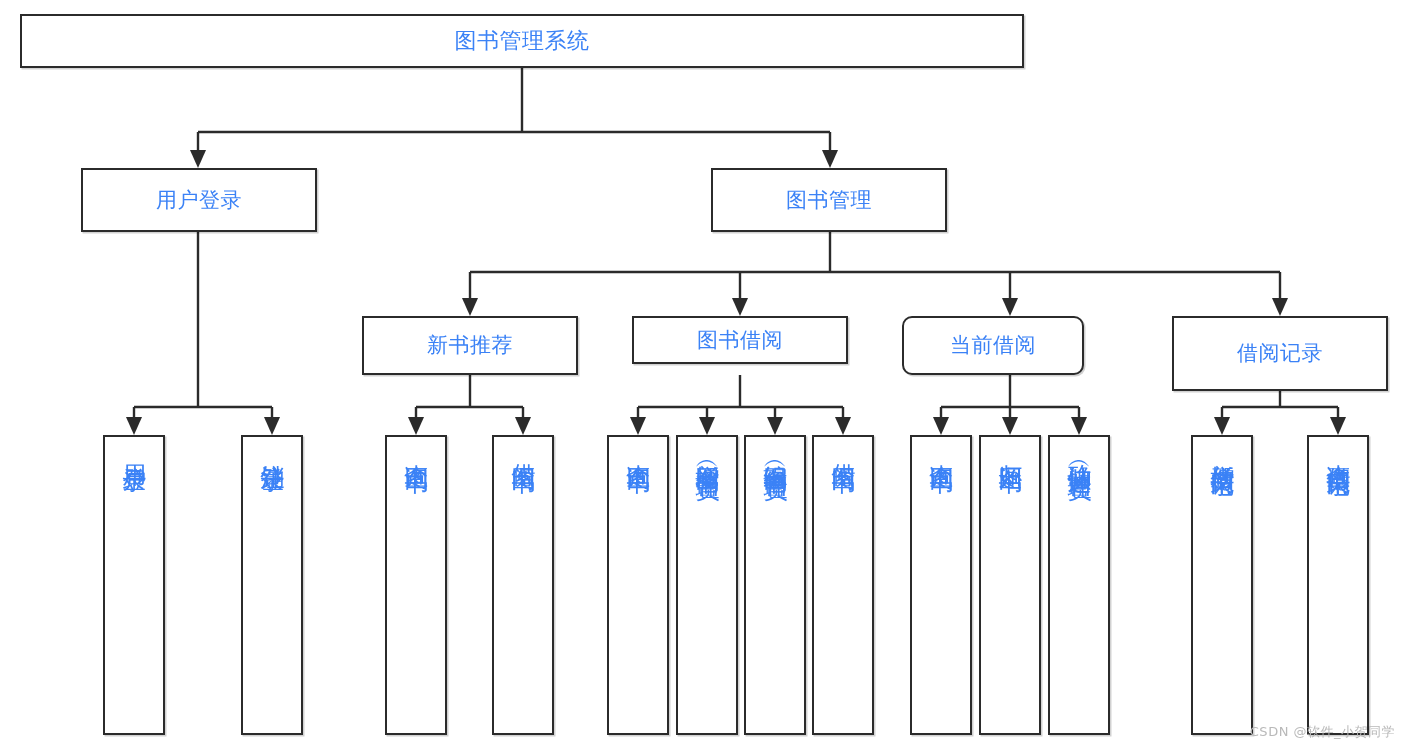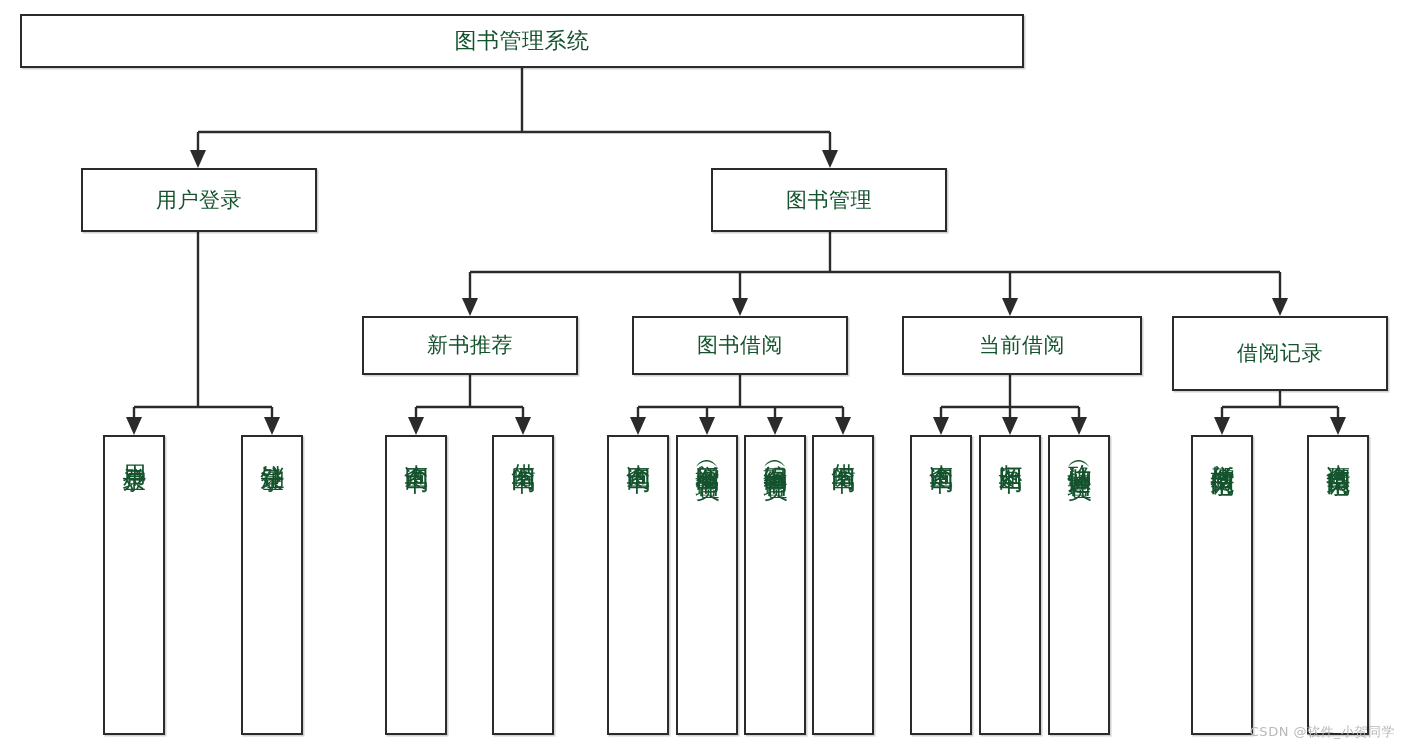--- a/index.html
+++ b/index.html
@@ -15,21 +15,21 @@
     position:absolute;left:0;top:0;width:1405px;height:747px;
   }
   .node{
     position:absolute;
     box-sizing:border-box;
     background:#ffffff;
     border:2.4px solid #2b2b2b;
     display:flex;
     align-items:center;
     justify-content:center;
-    color:#14532d;
+    color:#3b82f6;
     box-shadow:1.5px 1.5px 0 rgba(0,0,0,0.18);
   }
   .node .label{
     text-align:center;
     line-height:1.18;
     white-space:pre;
   }
   
   .node.h .label{
     font-size:21px;
@@ -142,24 +142,24 @@
   <div class="node h" style="left:81px;top:168px;width:236px;height:64px;">
     <span class="label">用户登录</span>
   </div>
   <div class="node h" style="left:362px;top:316px;width:216px;height:59px;">
     <span class="label">新书推荐</span>
   </div>
 
   <div class="node h" style="left:711px;top:168px;width:236px;height:64px;">
     <span class="label">图书管理</span>
   </div>
-  <div class="node h" style="left:632px;top:316px;width:216px;height:59px;">
+  <div class="node h" style="left:632px;top:316px;width:216px;height:48px;">
     <span class="label">图书借阅</span>
   </div>
-  <div class="node h" style="left:902px;top:316px;width:240px;height:59px;">
+  <div class="node h" style="left:902px;top:316px;width:182px;height:59px;border-radius:10px;">
     <span class="label">当前借阅</span>
   </div>
   <div class="node h" style="left:1172px;top:316px;width:216px;height:75px;">
     <span class="label">借阅记录</span>
   </div>
 
   <div class="node v" style="left:103px;top:435px;width:62px;height:300px;">
     <span class="label">用户登录</span>
   </div>
   <div class="node v" style="left:241px;top:435px;width:62px;height:300px;">

